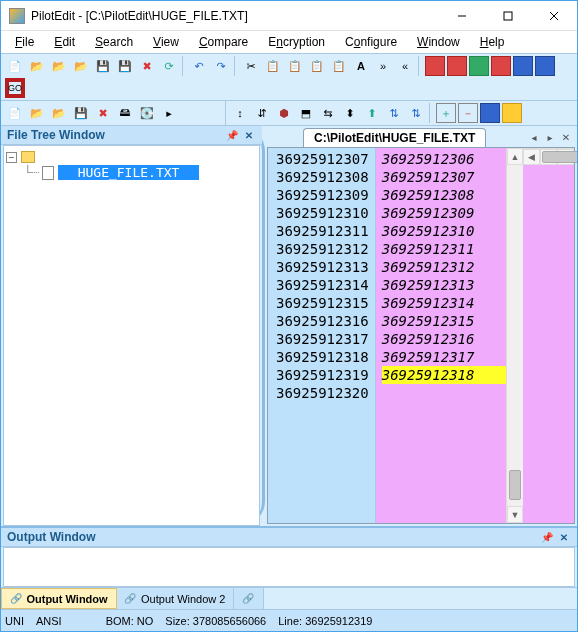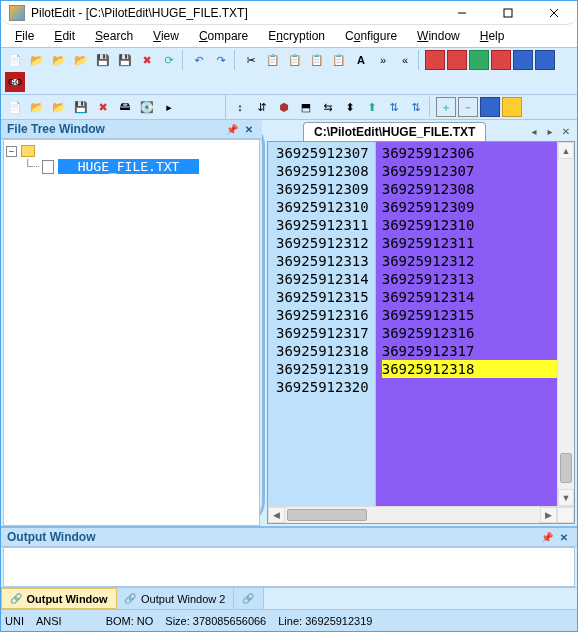--- a/index.html
+++ b/index.html
@@ -9,27 +9,26 @@
     background: #fff;
     width: 578px;
     height: 632px;
     overflow: hidden;
     display: flex;
     flex-direction: column;
     border: 1px solid #4aa3e8;
   }
   
   .titlebar {
-    height: 24px;
+    height: 30px;
     background: #fff;
     display: flex;
     align-items: center;
     padding: 0 0 0 8px;
     border-bottom: 1px solid #e0e0e0;
-    border-radius: 10px;
   }
   .titlebar .app-icon {
     width: 16px; height: 16px;
     margin-right: 6px;
     background: linear-gradient(135deg,#f7b733,#4aa3e8);
     border:1px solid #888;
   }
   .titlebar .title { flex: 0 0 auto; color:#000; font-size:12px;}
   .titlebar .spacer { flex: 1; }
   .winbtns { display:flex; height:100%;}
@@ -142,34 +141,34 @@
     background:#d8eefd;
   }
   .doc-tab {
     background:#fff; border:1px solid #8aa0b4; border-bottom:none;
     border-radius:4px 4px 0 0; padding:2px 10px; font-weight:600;
     font-size:12px; color:#000;margin-left:34px;
   }
   .arrow-group { margin-left:auto; display:flex; gap:2px;}
   .arrbtn { width:14px;height:14px; display:flex;align-items:center;justify-content:center;font-size:10px;color:#555;}
   .editor-wrap {
-    flex:1; background:#8b5cf6; border:1px solid #8aa0b4; margin:0 2px 2px 2px;
-    display:flex; flex-direction:column; min-height:0;
+    flex:1; background:#f0abfc; border:1px solid #8aa0b4; margin:0 2px 2px 2px;
+    display:flex; flex-direction:row; min-height:0;
   }
   .editor-body { flex:1; display:flex; overflow:hidden; position:relative;}
   .gutter {
     background:#bde1fb; color:#000; text-align:right;
     padding: 2px 6px 2px 8px;
     font-family: Consolas, monospace; font-size:14px;
     border-right:1px solid #a8c8e4; white-space:pre;
   }
   .editor-text {
     flex:1; padding:2px 0 2px 6px;
     font-family: Consolas, monospace; font-size:14px; color:#000;
-    white-space:pre; position:relative;
+    white-space:pre; position:relative;font-style:italic;
   }
   .editor-line { height:18px; line-height:18px; }
   .hl-line { background:#ffff2a; }
   .vscroll {
     width:17px; background:#f0f0f0; border-left:1px solid #ddd;
     display:flex; flex-direction:column;
   }
   .vs-btn{height:17px;display:flex;align-items:center;justify-content:center;font-size:9px;color:#666;background:#f5f5f5;border:1px solid #ddd;}
   .vs-track{flex:1;position:relative;}
   .vs-thumb{position:absolute; left:2px; right:2px; bottom:6px; height:30px; background:#c8c8c8; border:1px solid #aaa; border-radius:2px;}
@@ -263,21 +262,21 @@
   <div class="tbtn" style="font-weight:700;">A</div>
   <div class="tbtn">»</div>
   <div class="tbtn">«</div>
   <div class="tdiv"></div>
   <div class="tbtn" style="background:#d44;border:1px solid #a22;"></div>
   <div class="tbtn" style="background:#d44;border:1px solid #a22;"></div>
   <div class="tbtn" style="background:#3a6;border:1px solid #284;"></div>
   <div class="tbtn" style="background:#d44;border:1px solid #a22;"></div>
   <div class="tbtn" style="background:#36c;border:1px solid #248;"></div>
   <div class="tbtn" style="background:#36c;border:1px solid #248;"></div>
-  <div class="tbtn" style="border:7px solid #b91c1c;font-size:9px;">GO</div>
+  <div class="tbtn" style="border:4px solid #b91c1c;font-size:9px;">GO</div>
 </div>
 
 <div class="toolbar-row2">
   <div class="left-mini">
     <div class="tbtn">📄</div>
     <div class="tbtn">📂</div>
     <div class="tbtn">📂</div>
     <div class="tbtn">💾</div>
     <div class="tbtn" style="color:#d33;">✖</div>
     <div class="tbtn">🖴</div>

